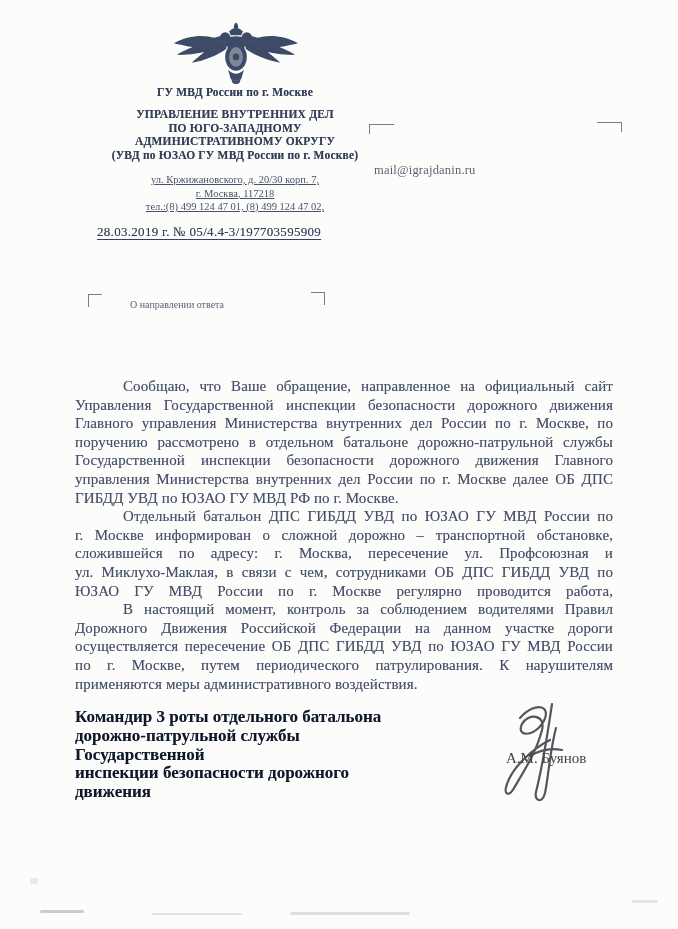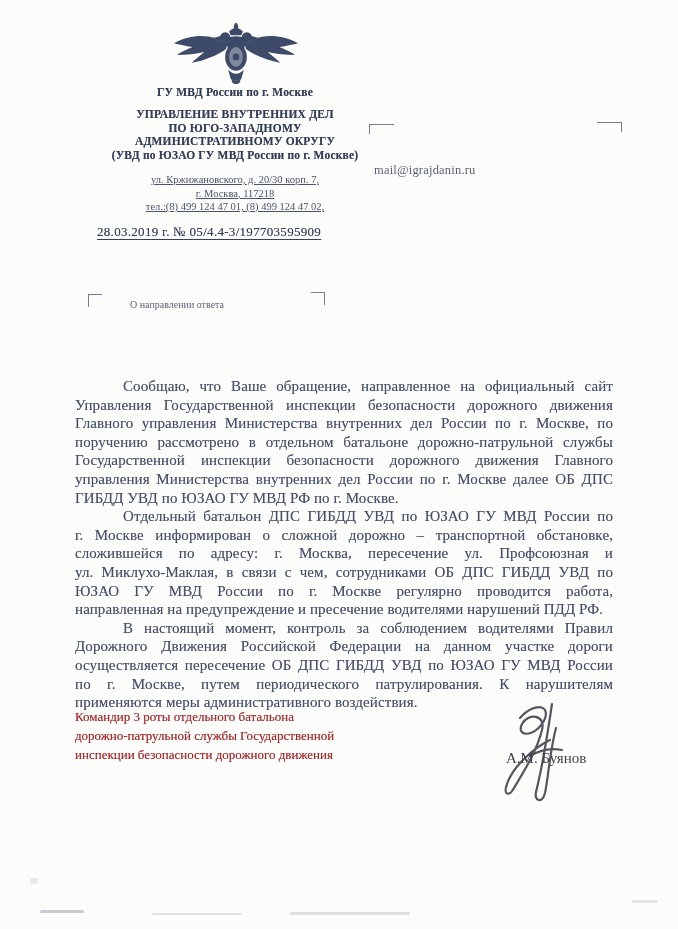--- a/index.html
+++ b/index.html
@@ -58,22 +58,23 @@
     letter-spacing:.1px;
     margin-top:30px;
   }
   .paragraph{margin:0;}
   .line{width:100%;}
   .line.j{text-align:justify;text-align-last:justify;}
   .line.indent{padding-left:48px;box-sizing:border-box;}
   
   .sig-title{
     position:absolute;left:75px;top:708px;width:340px;
-    font-size:13px;line-height:18.8px;color:#b91c1c;
+    font-size:17px;line-height:18.8px;color:#0f172a;
     text-shadow:0 0 .45px rgba(70,80,106,.5);
+    font-weight:bold;
   }
   .sig-name{
     position:absolute;left:506px;top:750px;width:120px;
     font-size:15px;color:#3f3f4a;
   }
   .sig-stroke{position:absolute;left:490px;top:698px;width:96px;height:112px;}
   
   .artifact{position:absolute;background:#9aa0a8;opacity:.35;border-radius:2px;filter:blur(.6px);}
 </style>
 </head>
@@ -143,21 +144,20 @@
         <div class="line j">Государственной инспекции безопасности дорожного движения Главного</div>
         <div class="line j">управления Министерства внутренних дел России по г. Москве далее ОБ ДПС</div>
         <div class="line">ГИБДД УВД по ЮЗАО ГУ МВД РФ по г. Москве.</div>
       </div>
       <div class="paragraph">
         <div class="line j indent">Отдельный батальон ДПС ГИБДД УВД по ЮЗАО ГУ МВД России по</div>
         <div class="line j">г. Москве информирован о сложной дорожно – транспортной обстановке,</div>
         <div class="line j">сложившейся по адресу: г. Москва, пересечение ул. Профсоюзная и</div>
         <div class="line j">ул. Миклухо-Маклая, в связи с чем, сотрудниками ОБ ДПС ГИБДД УВД по</div>
         <div class="line j">ЮЗАО ГУ МВД России по г. Москве регулярно проводится работа,</div>
-        <div class="line">направленная на предупреждение и пресечение водителями нарушений ПДД РФ.</div>
       </div>
       <div class="paragraph">
         <div class="line j indent">В настоящий момент, контроль за соблюдением водителями Правил</div>
         <div class="line j">Дорожного Движения Российской Федерации на данном участке дороги</div>
         <div class="line j">осуществляется пересечение ОБ ДПС ГИБДД УВД по ЮЗАО ГУ МВД России</div>
         <div class="line j">по г. Москве, путем периодического патрулирования. К нарушителям</div>
         <div class="line">применяются меры административного воздействия.</div>
       </div>
     </div>
 

